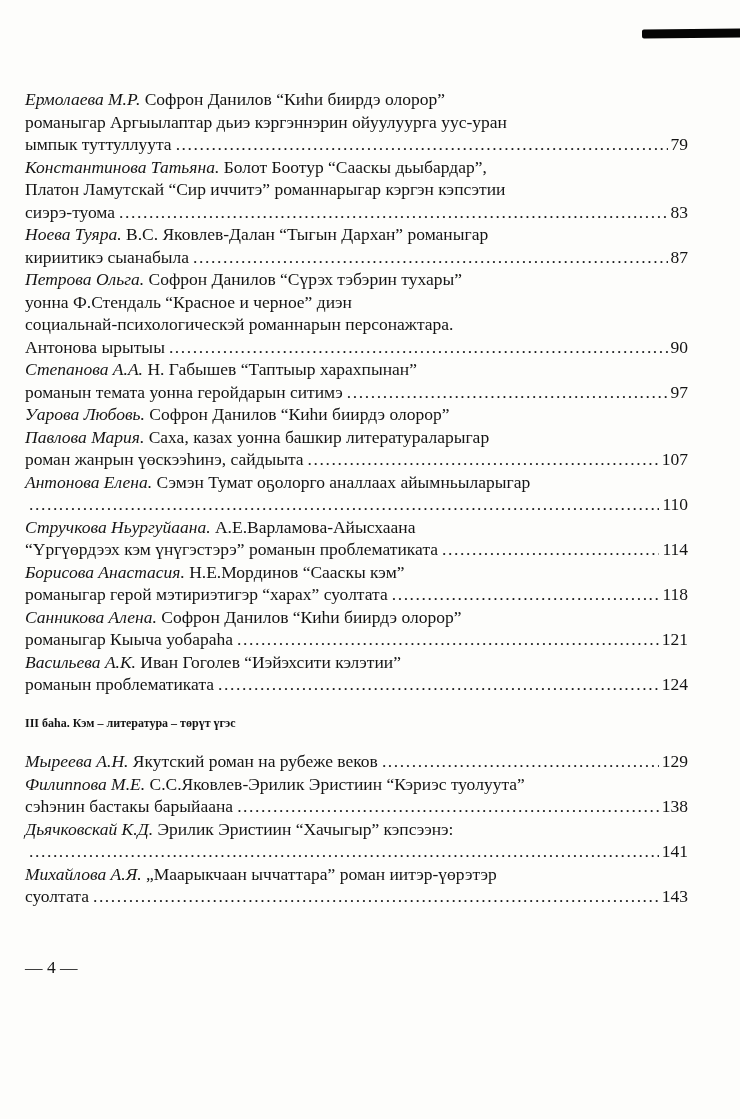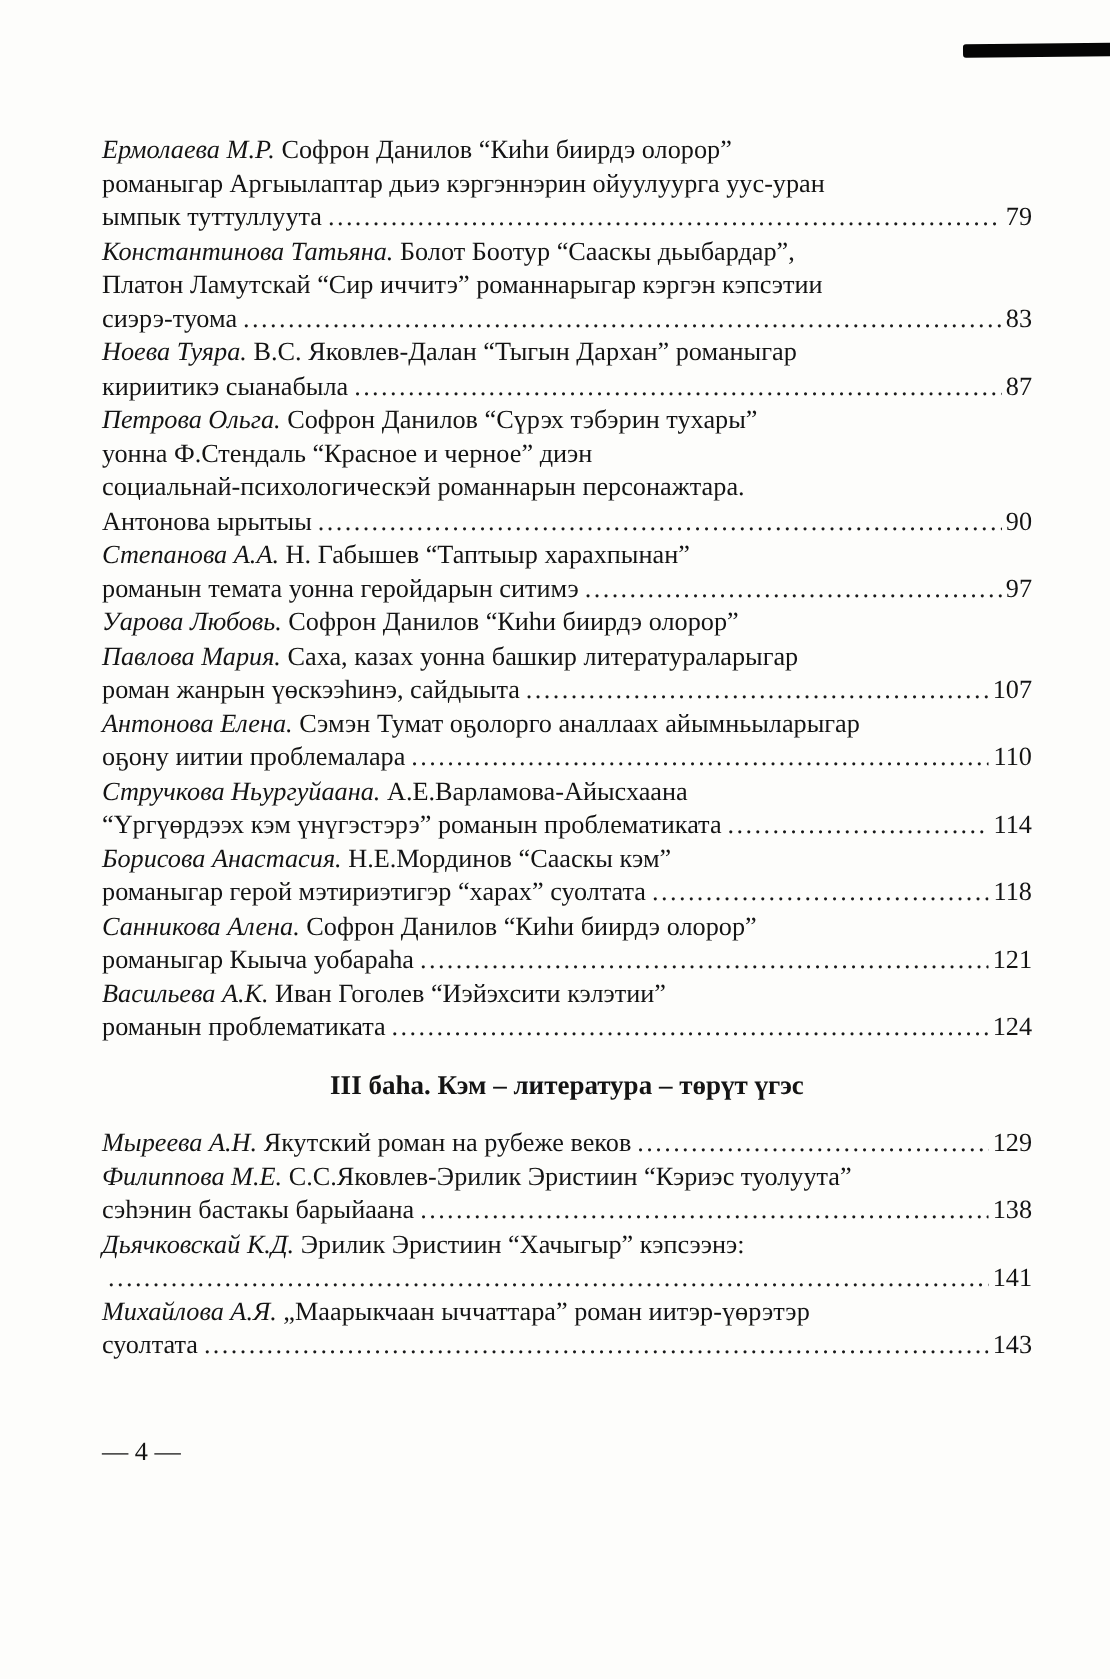--- a/index.html
+++ b/index.html
@@ -16,21 +16,21 @@
     position: absolute;
     top: 29px;
     right: -6px;
     width: 104px;
     height: 9px;
     background: #050505;
     transform: rotate(-0.6deg);
     border-radius: 2px;
   }
   .content {
-    padding: 88px 52px 0 68px;
+    padding: 88px 52px 0 25px;
     font-size: 17.5px;
     line-height: 22.5px;
   }
   .toc-entry { }
   .toc-line {
     display: flex;
     align-items: baseline;
   }
   .line-text { flex: 0 0 auto; white-space: pre; }
   .author { font-style: italic; }
@@ -41,23 +41,23 @@
     white-space: nowrap;
     margin-left: 4px;
   }
   .dots::after {
     content: "..................................................................................................................................................................................................";
     letter-spacing: 1.6px;
     color: #1a1a1a;
   }
   .pageno { flex: 0 0 auto; margin-left: 3px; }
   .section-heading {
-    text-align: center;
+    text-align: left;
     font-weight: bold;
-    font-size: 18px;
+    font-size: 12px;
     line-height: 22.5px;
     margin: 16px 0 16px 0;
   }
   .footer {
     margin-top: 48px;
     font-size: 17.5px;
   }
 </style>
 </head>
 <body>
@@ -141,21 +141,20 @@
             <span class="line-text">роман жанрын үөскээһинэ, сайдыыта</span>
             <span class="dots"></span>
             <span class="pageno">107</span>
           </div>
         </div>
         <div class="toc-entry">
           <div class="toc-line">
             <span class="line-text"><span class="author">Антонова Елена.</span> Сэмэн Тумат оҕолорго аналлаах айымньыларыгар</span>
           </div>
           <div class="toc-line">
-            <span class="line-text">оҕону иитии проблемалара</span>
             <span class="dots"></span>
             <span class="pageno">110</span>
           </div>
         </div>
         <div class="toc-entry">
           <div class="toc-line">
             <span class="line-text"><span class="author">Стручкова Ньургуйаана.</span> А.Е.Варламова-Айысхаана</span>
           </div>
           <div class="toc-line">
             <span class="line-text">“Үргүөрдээх кэм үнүгэстэрэ” романын проблематиката</span>

